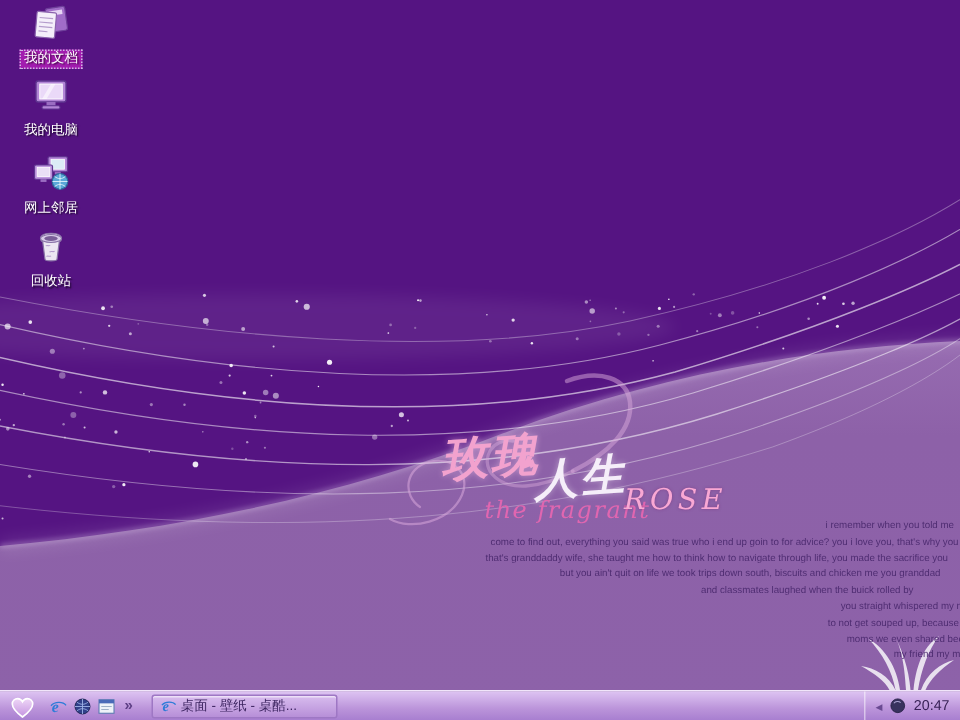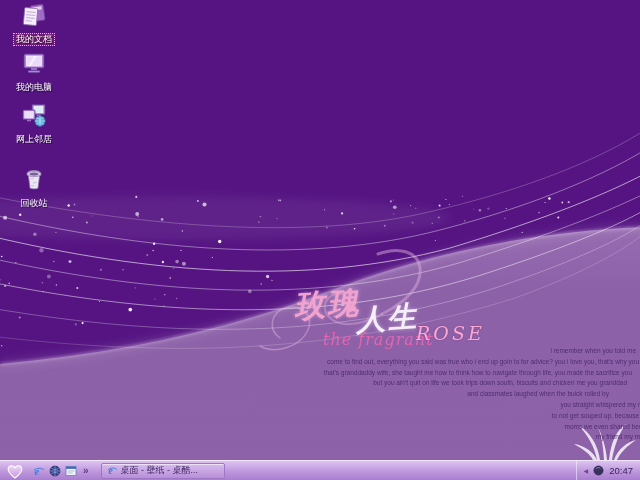--- a/index.html
+++ b/index.html
@@ -53,21 +53,21 @@
   .lyric-line:nth-child(9){margin-right:-15px}
   
   .icon-block{position:absolute;left:6px;width:56px;text-align:center;cursor:pointer;}
   .icon-block .ic{display:block;margin:0 auto;}
   .icon-label{
     display:inline-block;margin-top:1px;font-size:9px;line-height:11px;
     color:#fff;padding:0 2px;text-shadow:1px 1px 1px rgba(0,0,0,.65);
     border:1px solid transparent;
   }
   .icon-block.selected .icon-label{
-    border:1px dotted #cdb6e4;background:#701a75;
+    border:1px dotted #cdb6e4;background:#a21caf;font-family:Liberation Mono, monospace;
   }
   
   .taskbar{
     position:absolute;left:0;right:0;bottom:0;height:19px;
     border-top:1px solid #f1e6fa;
     background:linear-gradient(#ddc3f2,#bb94da 60%,#a87fd0);
     display:flex;align-items:center;
   }
   .start-btn{margin-left:6px;width:18px;height:16px;cursor:pointer;flex:0 0 auto;}
   .quick-launch{display:flex;align-items:center;gap:4px;margin-left:9px;}
@@ -293,21 +293,21 @@
     <svg class="ic" width="26" height="26" viewBox="0 0 26 26">
       <rect x="3" y="4" width="20" height="14" rx="1.5" fill="#b285d6" stroke="#5f3690" stroke-width="0.9"></rect>
       <rect x="5.5" y="6" width="15" height="10" fill="#ead9f8" stroke="#ffffff" stroke-width="0.6"></rect>
       <path d="M7,16 L13,6 h3 L10,16 Z" fill="#ffffff" opacity="0.55"></path>
       <rect x="10" y="18" width="6" height="2.5" fill="#9a6cc2"></rect>
       <rect x="7" y="20.5" width="12" height="2.2" rx="1.1" fill="#b285d6" stroke="#5f3690" stroke-width="0.7"></rect>
     </svg>
     <span class="icon-label">我的电脑</span>
   </div>
 
-  <div class="icon-block" style="top:166px">
+  <div class="icon-block" style="top:151px">
     <svg class="ic" width="26" height="26" viewBox="0 0 26 26">
       <path d="M6,8 C6,5.8 9,4.5 13,4.5 C17,4.5 20,5.8 20,8 C20,9 19.4,9.8 18.5,10.3 L17,22 C16.8,23.2 9.2,23.2 9,22 L7.5,10.3 C6.6,9.8 6,9 6,8 Z" fill="#ece6f2" stroke="#8a74a8" stroke-width="0.8"></path>
       <ellipse cx="13" cy="8" rx="7" ry="2.7" fill="#d8cce8" stroke="#8a74a8" stroke-width="0.7"></ellipse>
       <ellipse cx="13" cy="8" rx="4.4" ry="1.6" fill="#7a5f98"></ellipse>
       <path d="M9.5,13 c1,-1 2,0.5 3,-0.5 M12,17 c1.2,-1 2.4,0.4 3.4,-0.6 M10,20 c1,-0.8 2,0.4 3,-0.4" stroke="#b49ccc" stroke-width="0.7" fill="none"></path>
     </svg>
     <span class="icon-label">回收站</span>
   </div>
 
   <div class="taskbar">

